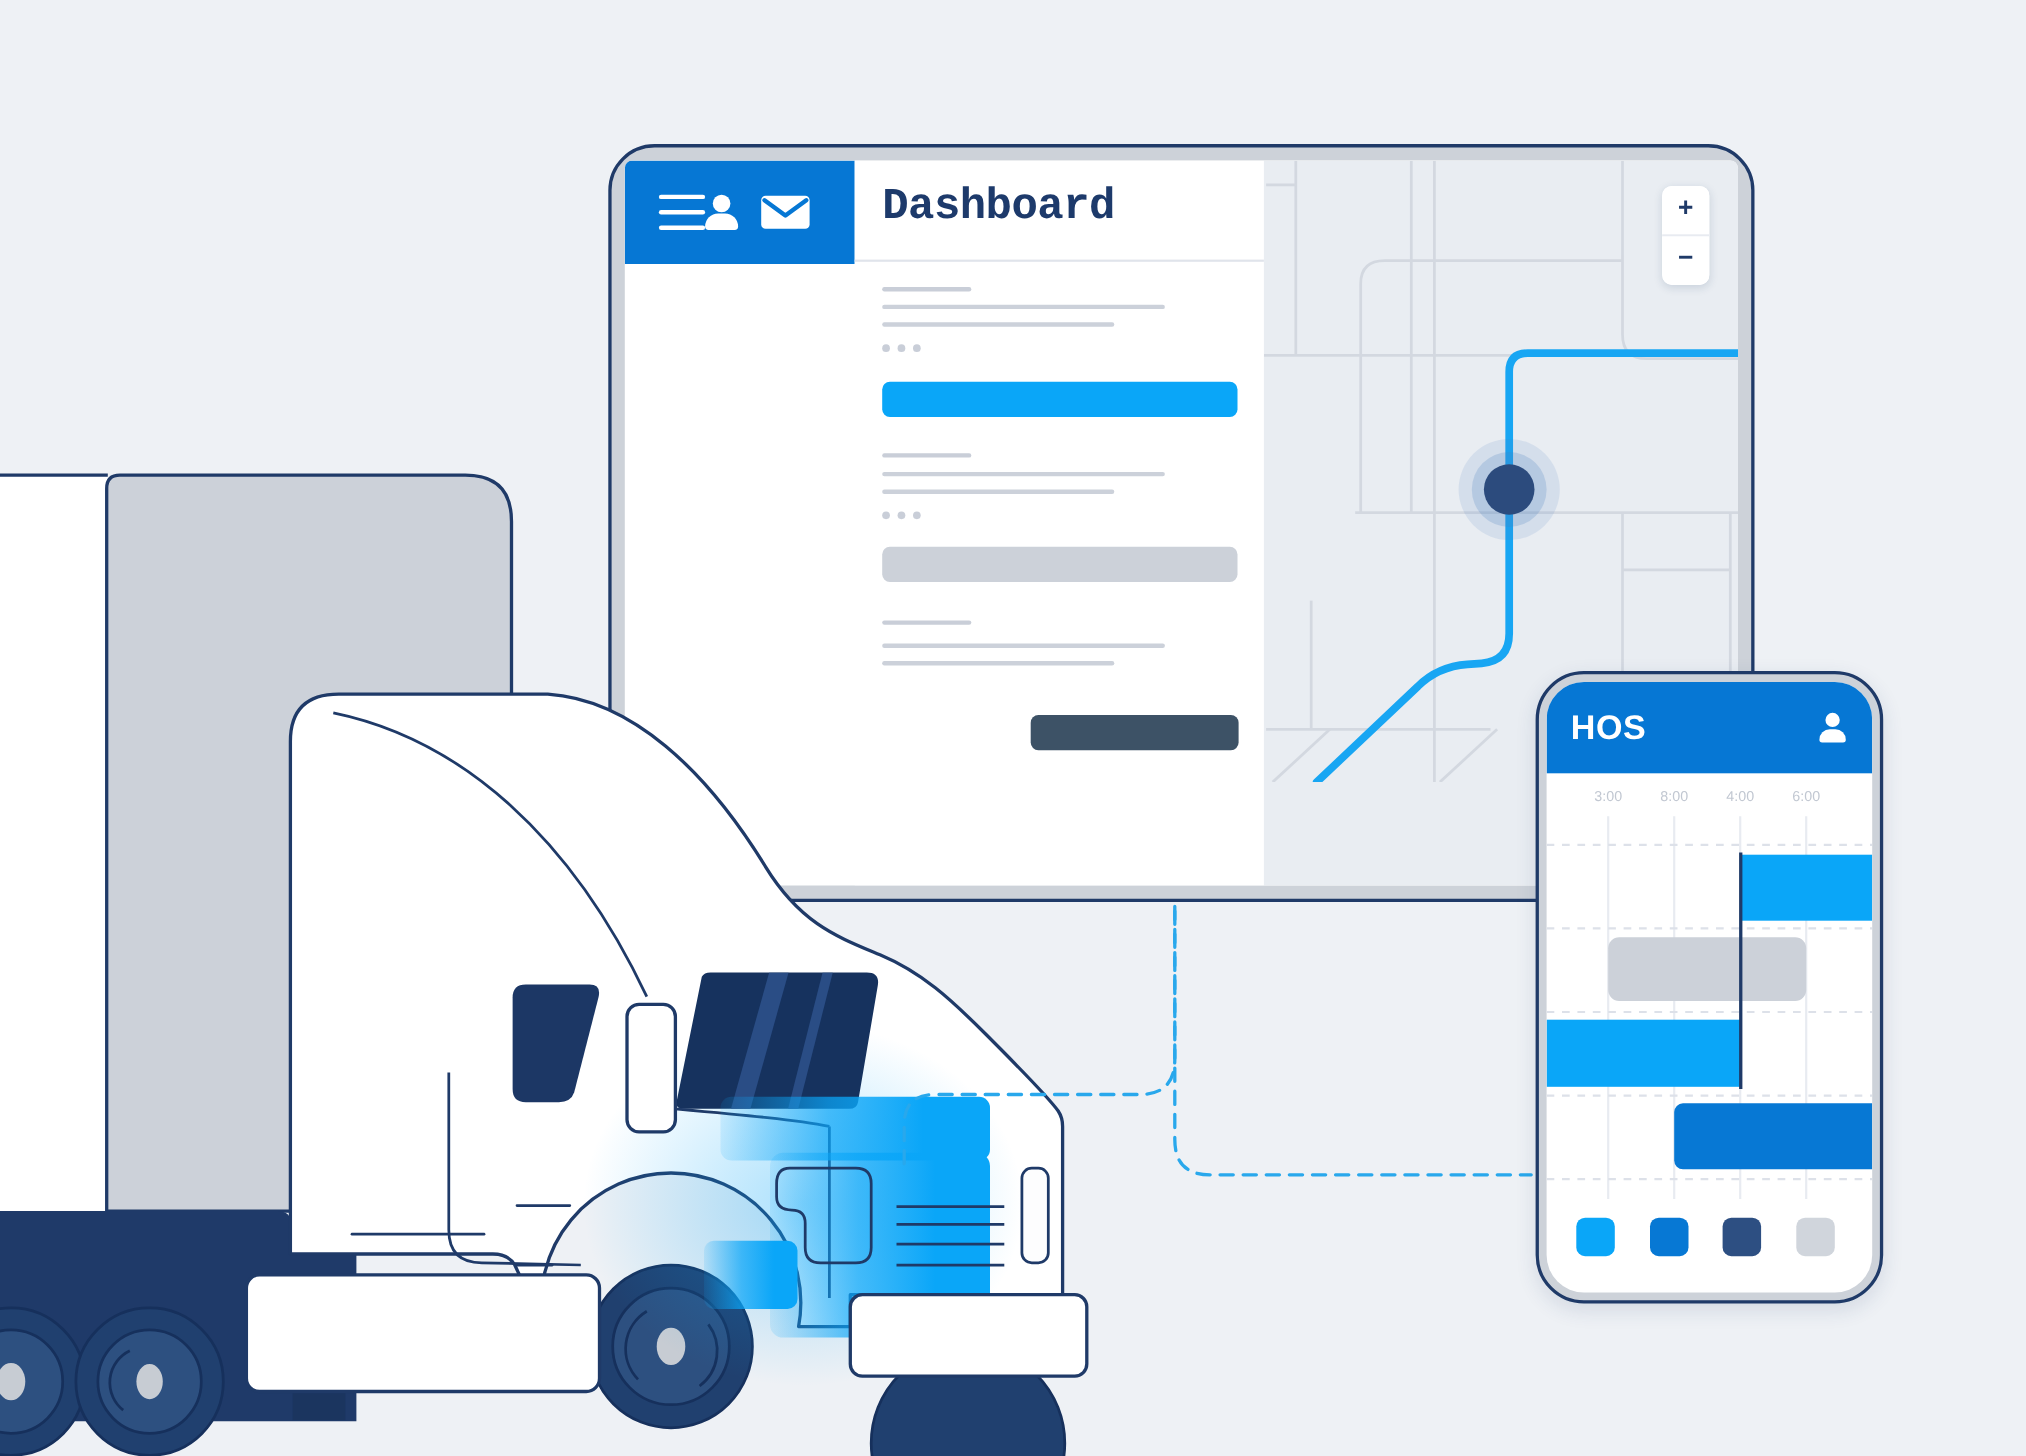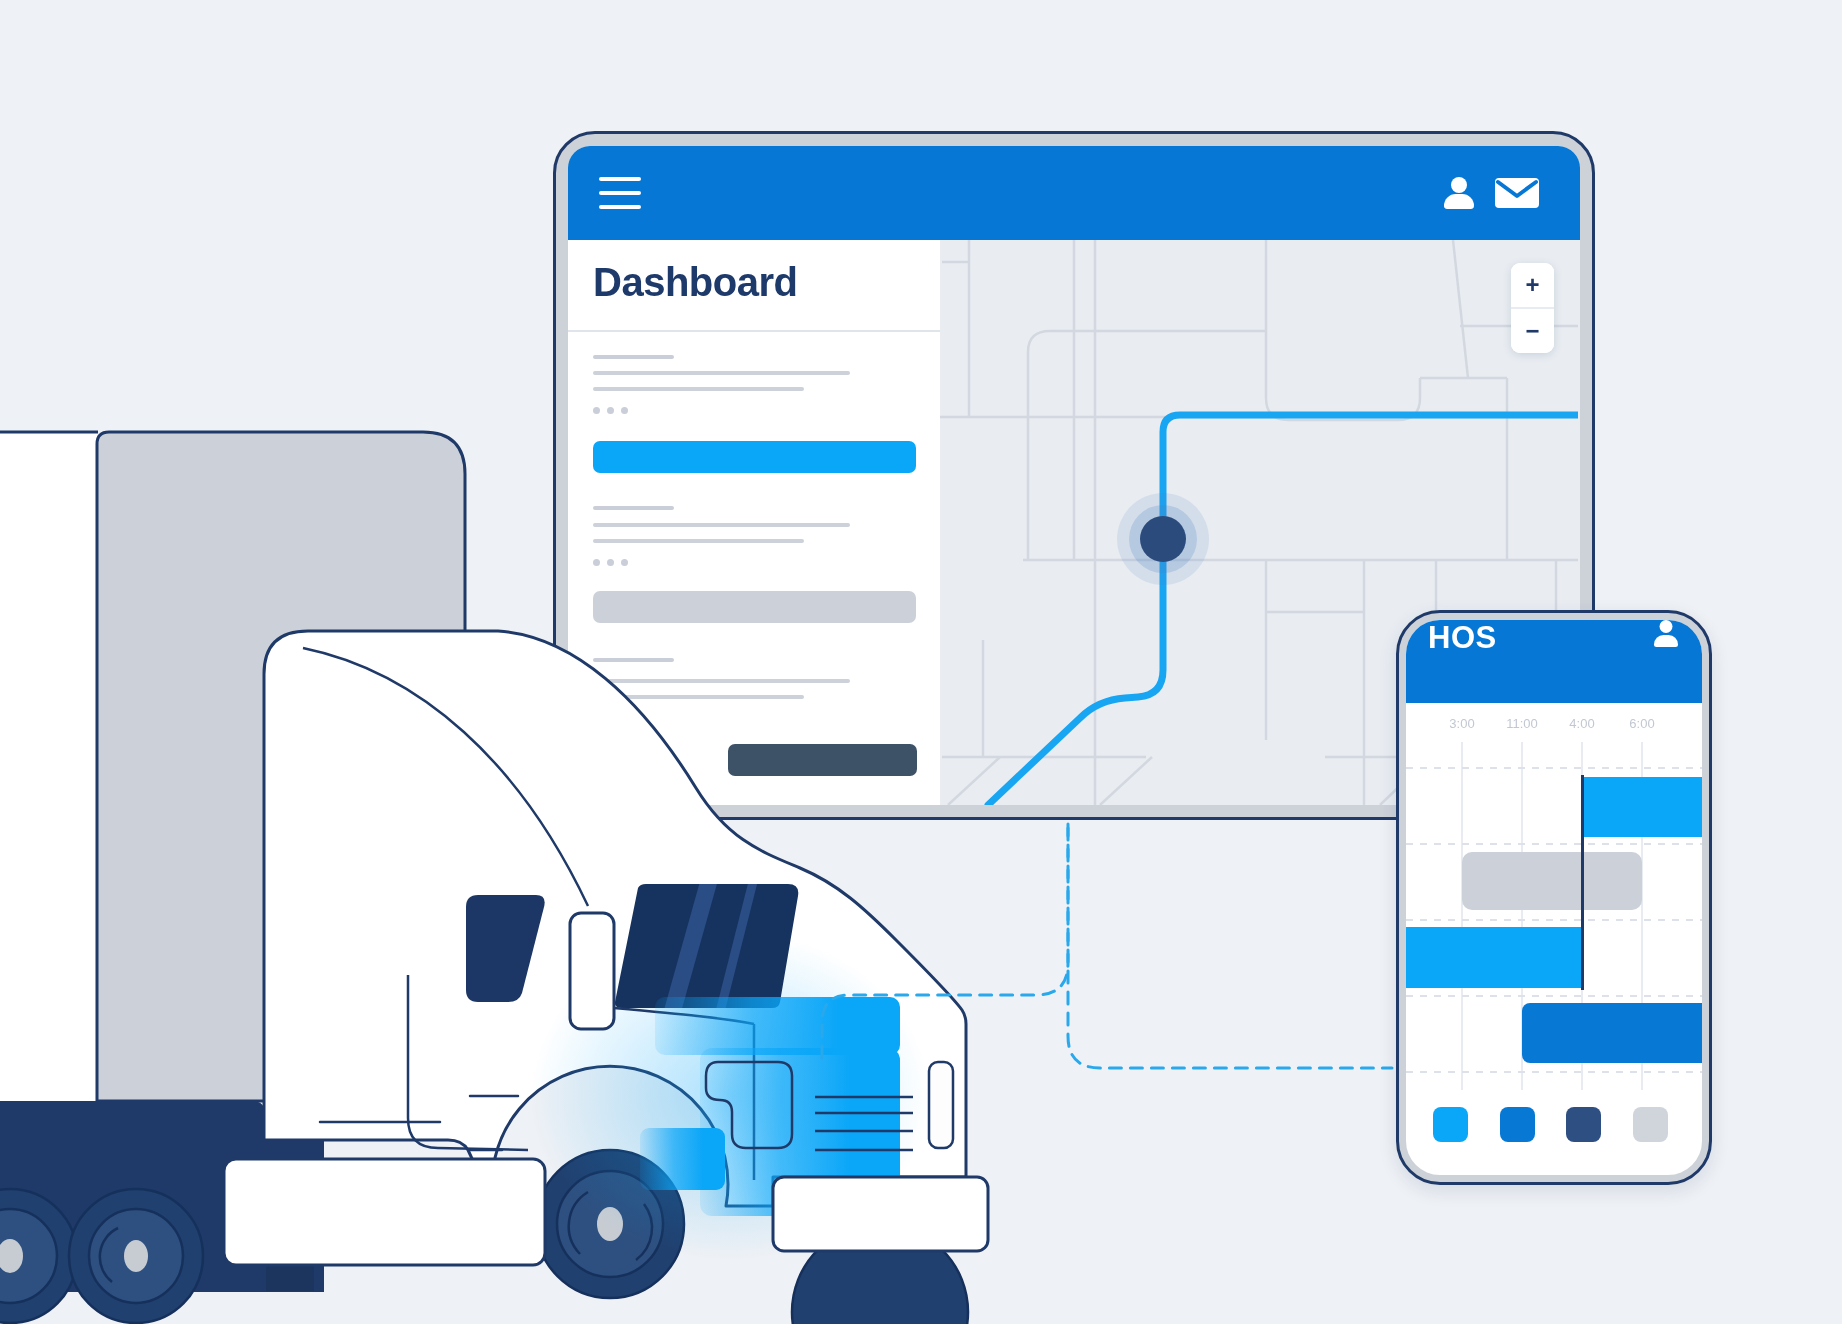--- a/index.html
+++ b/index.html
@@ -6,21 +6,21 @@
     --blue:#0677d4; --cyan:#0aa6f8; --navy:#1f3a68; --frame:#cdd2d9;
     --bg:#eef1f5; --mapbg:#e9edf2; --road:#d3d8e0; --skel:#ccd1da;
     --slate:#3d5266; --graybar:#ccd1d9; --ticktext:#c2c8d2;
   }
   html,body{margin:0;padding:0;background:#dfe3e9;font-family:"Liberation Sans","DejaVu Sans",sans-serif;}
   #canvas{position:relative;width:1842px;height:1324px;background:var(--bg);overflow:hidden;}
 
   
   .tablet{position:absolute;left:553px;top:131px;width:1042px;height:689px;
     background:var(--frame);border:3px solid var(--navy);border-radius:42px;box-sizing:border-box;}
-  .screen{position:absolute;left:12px;top:12px;right:12px;bottom:12px;border-radius:22px;overflow:hidden;background:#fff;display:flex;flex-direction:column;}
+  .screen{position:absolute;left:12px;top:12px;right:12px;bottom:12px;border-radius:7px;overflow:hidden;background:#fff;display:flex;flex-direction:row;font-family:Liberation Mono, monospace;}
   .appbar{height:94px;background:var(--blue);flex:0 0 auto;display:flex;align-items:center;}
   .hamburger{margin-left:31px;display:flex;flex-direction:column;gap:10px;cursor:pointer;}
   .hamburger i{display:block;width:42px;height:4px;background:#fff;border-radius:2px;}
   .appbar-spacer{flex:1;}
   .appbar-icons{display:flex;align-items:center;gap:20px;margin-right:40px;}
   .person{position:relative;width:30px;height:32px;}
   .person:before{content:"";position:absolute;left:50%;top:0;transform:translateX(-50%);width:16px;height:16px;border-radius:50%;background:#fff;}
   .person:after{content:"";position:absolute;left:0;bottom:0;width:30px;height:15px;border-radius:15px 15px 4px 4px;background:#fff;}
   .tab-body{flex:1;display:flex;min-height:0;}
   .sidepanel{position:relative;width:372px;flex:0 0 auto;background:#fff;}
@@ -34,21 +34,21 @@
   .map svg{position:absolute;left:0;top:0;}
   .zoomctl{position:absolute;right:26px;top:23px;width:43px;height:90px;background:#fff;border-radius:9px;
     box-shadow:0 2px 8px rgba(30,58,104,.15);display:flex;flex-direction:column;overflow:hidden;}
   .zoomctl button{flex:1;border:0;background:#fff;color:var(--navy);font-size:24px;font-weight:600;cursor:pointer;padding:0;line-height:1;font-family:inherit;}
   .zoomctl button:first-child{border-bottom:2px solid #e8ebf1;}
 
   
   .phone{position:absolute;left:1396px;top:610px;width:316px;height:575px;background:var(--frame);
     border:3px solid var(--navy);border-radius:44px;box-sizing:border-box;box-shadow:0 6px 18px rgba(30,58,104,.12);}
   .pscreen{position:absolute;left:7px;top:7px;right:7px;bottom:7px;border-radius:34px;background:#fff;overflow:hidden;}
-  .phead{position:absolute;left:0;top:0;width:100%;height:83px;background:var(--blue);display:flex;align-items:flex-start;}
+  .phead{position:absolute;left:0;top:0;width:100%;height:83px;background:var(--blue);display:flex;align-items:center;}
   .phead .ptitle{color:#fff;font-size:31px;font-weight:700;margin-left:22px;letter-spacing:.5px;}
   .phead .spacer{flex:1}
   .person.small{width:24px;height:27px;margin-right:24px;}
   .person.small:before{width:13px;height:13px;}
   .person.small:after{width:24px;height:12px;}
   .pchart{position:absolute;left:0;top:0;width:296px;height:624px;}
   .ptick{position:absolute;top:96px;width:48px;margin-left:-24px;text-align:center;font-size:13px;color:var(--ticktext);font-weight:500;}
   .pbar{position:absolute;}
   .legend{position:absolute;left:0;top:487px;width:100%;height:35px;}
   .legend i{position:absolute;top:0;width:35px;height:35px;border-radius:8px;}
@@ -243,21 +243,21 @@
       <div class="pchart">
         <svg width="296" height="555" viewBox="0 0 296 555" style="position:absolute;left:0;top:0">
           <g stroke="#e8ebf1" stroke-width="2">
             <path d="M 56,122 V 470 M 116,122 V 470 M 176,122 V 470 M 236,122 V 470"></path>
           </g>
           <g stroke="#dde1e9" stroke-width="2" stroke-dasharray="7 7">
             <path d="M 0,148 H 296 M 0,224 H 296 M 0,300 H 296 M 0,376 H 296 M 0,452 H 296"></path>
           </g>
         </svg>
         <span class="ptick" style="left:56px">3:00</span>
-        <span class="ptick" style="left:116px">11:00</span>
+        <span class="ptick" style="left:116px">8:00</span>
         <span class="ptick" style="left:176px">4:00</span>
         <span class="ptick" style="left:236px">6:00</span>
         <div id="hos-bars">
             <div class="pbar" style="left: 176px; top: 157px; width: 120px; height: 60px; background: rgb(10, 166, 248); border-radius: 0px;"></div>
             <div class="pbar" style="left: 56px; top: 232px; width: 180px; height: 58px; background: rgb(204, 209, 217); border-radius: 10px;"></div>
             <div class="pbar" style="left: 0px; top: 307px; width: 176px; height: 61px; background: rgb(10, 166, 248); border-radius: 0px;"></div>
             <div class="pbar" style="left: 116px; top: 383px; width: 180px; height: 60px; background: rgb(7, 120, 212); border-radius: 8px 0px 0px 8px;"></div>
           </div>
         <div id="hos-now" style="position: absolute; top: 155px; height: 215px; width: 3px; background: var(--navy); left: 175px;"></div>
         <div class="legend" id="hos-legend">

